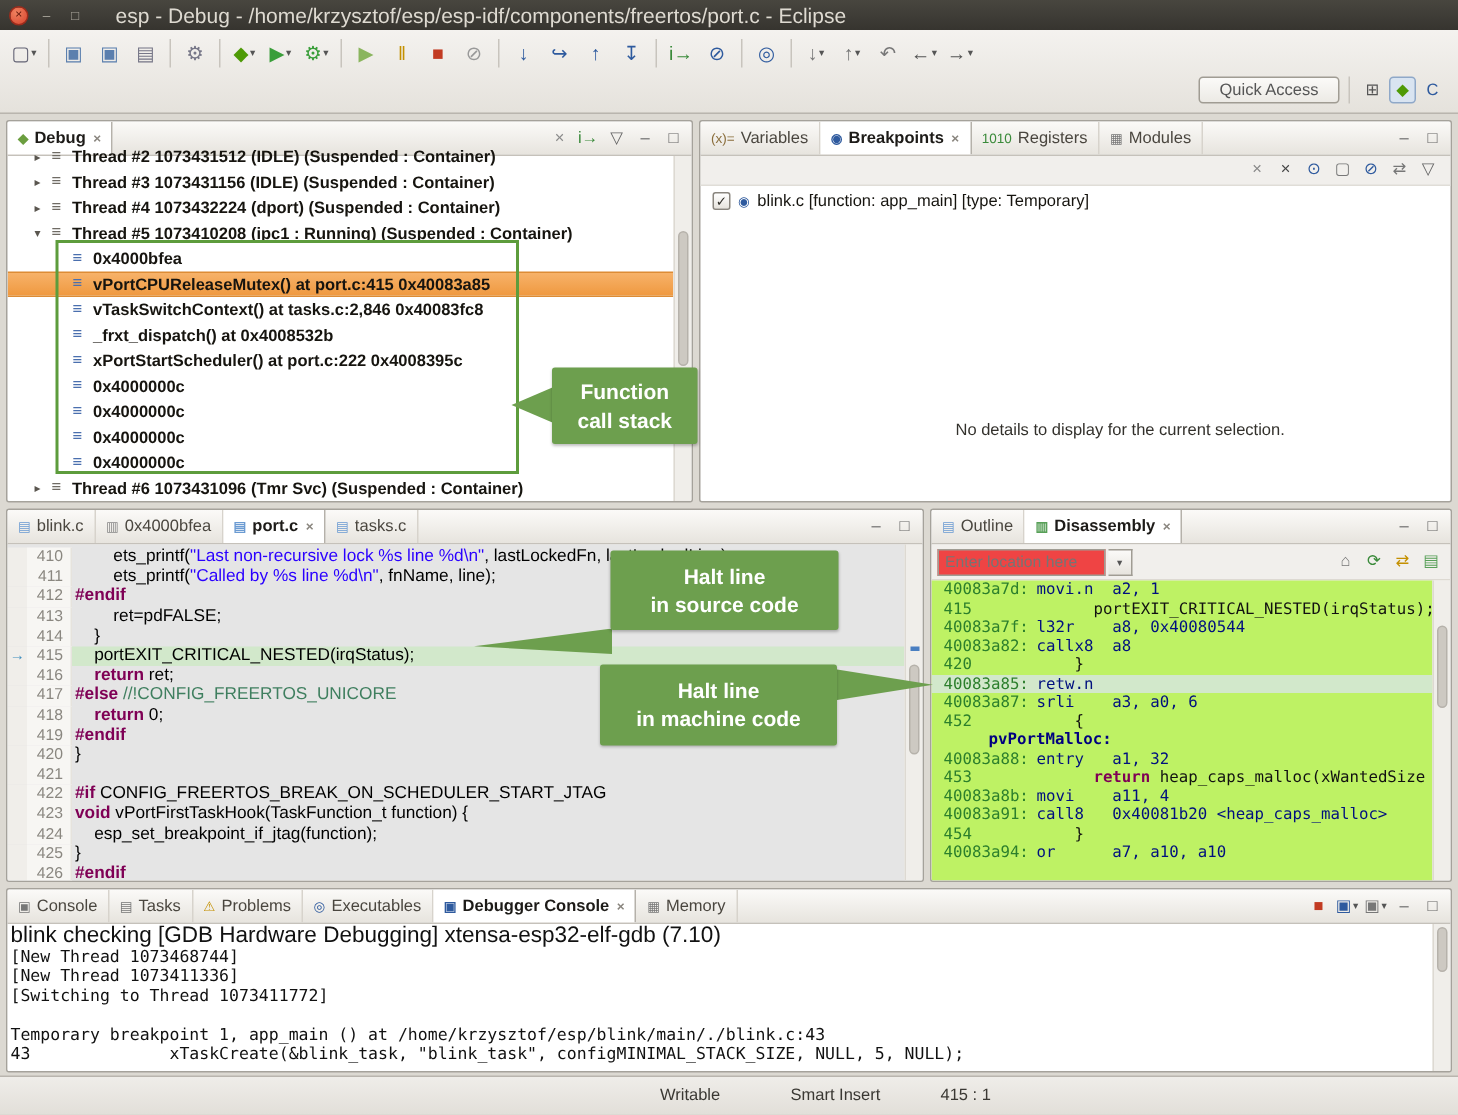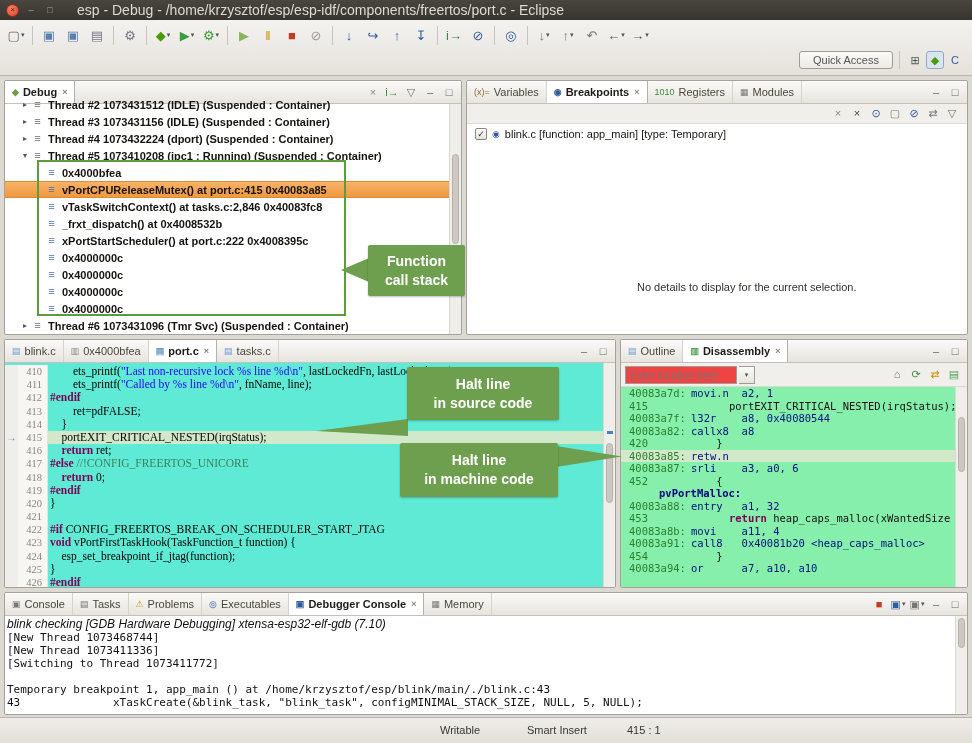--- a/index.html
+++ b/index.html
@@ -70,21 +70,21 @@
   
   .bp-row{display:flex;align-items:center;height:20px;padding-left:8px;font-size:11px;color:#16140f;}
   .bp-check{width:12px;height:12px;border:1px solid #8a867f;border-radius:2px;
     background:linear-gradient(#fff,#e6e3dd);display:inline-flex;align-items:center;justify-content:center;
     font-size:9px;color:#33312c;margin-right:5px;}
   .bp-dot{color:#2e5a9e;font-size:9px;margin-right:5px;}
   .bp-empty{position:absolute;left:170px;top:200px;font-size:11px;color:#33312c;}
 
   
   #editor-code{position:absolute;left:0;top:23px;right:12px;bottom:0;overflow:hidden;
-    font-family:Liberation Serif, serif;padding-top:2px;background:#5eead4;}
+    font-family:Liberation Sans, sans-serif;padding-top:2px;background:#e5e5e5;}
   .crow{display:flex;height:13.2px;line-height:13.2px;font-size:11.5px;white-space:pre;}
   .mk{width:13px;flex-shrink:0;background:#f0eeea;font-size:10px;line-height:13px;
     color:#3f8fbf;text-align:center;font-weight:bold;}
   .ln{width:30px;flex-shrink:0;background:#f7f6f3;color:#8a8780;text-align:right;
     padding-right:5px;border-right:1px solid #e6e3dd;font-size:10.5px;}
   .ct{flex:1;padding-left:2px;overflow:hidden;color:#000;}
   .crow.hl .ct{background:#d2e8cb;}
   .str{color:#2a00ff;}
   .kw{color:#7f0055;font-weight:bold;}
   .pre{color:#7f0055;font-weight:bold;}
@@ -92,32 +92,32 @@
 
   
   .loc-row{height:24px;background:#f1efec;border-bottom:1px solid #ddd9d2;
     display:flex;align-items:center;padding:0 4px;gap:2px;}
   .loc-input{width:112px;height:18px;border:1px solid #a09c93;background:#ef4444;font-size:10.5px;
     padding:0 4px;color:#333;font-family:"Liberation Sans",sans-serif;}
   .loc-dd{width:16px;height:18px;border:1px solid #a09c93;border-left:none;background:linear-gradient(#fbfaf8,#e7e4de);
     display:inline-flex;align-items:center;justify-content:center;font-size:7px;color:#555;}
   .loc-icons{margin-left:auto;display:flex;gap:1px;}
   #disasm-rows{position:absolute;left:0;top:47px;right:12px;bottom:0;overflow:hidden;
-    font-family:"DejaVu Sans Mono",monospace;background:#86efac;}
+    font-family:"DejaVu Sans Mono",monospace;background:#bef264;}
   .dr{display:flex;height:12.5px;line-height:12.5px;font-size:10.5px;white-space:pre;padding-left:8px;}
   .dr.dhl{background:#d2e8cb;}
   .da{width:62px;flex-shrink:0;color:#2c7f2c;}
   .dr.asm .dt{color:#00107e;}
   .dr.src .dt{color:#111;}
   .dlabel{color:#000080;font-weight:bold;padding-left:30px;}
 
   
   #console-out{position:absolute;left:0;top:23px;right:12px;bottom:0;background:#fff;
     overflow:hidden;padding:1px 0 0 2px;}
-  .chead{font-size:12px;color:#111;height:14px;line-height:14px;white-space:nowrap;font-style:italic;}
+  .chead{font-size:15px;color:#111;height:14px;line-height:14px;white-space:nowrap;}
   .cline{font-family:"DejaVu Sans Mono",monospace;font-size:11px;height:13px;line-height:13px;white-space:pre;color:#111;}
 
   
   .vscroll{position:absolute;right:0;top:23px;bottom:0;width:12px;background:#f0eeea;border-left:1px solid #ddd9d2;}
   .vthumb{position:absolute;left:2px;right:2px;background:#cdc9c2;border:1px solid #b6b2ab;border-radius:4px;}
   .smark{position:absolute;left:3px;width:6px;height:3px;background:#4a7fc1;}
 
   
   .statusbar{position:absolute;left:0;top:717px;width:972px;height:26px;
     background:linear-gradient(#efede9,#e2dfd9);border-top:1px solid #b9b5ae;font-size:11px;color:#3a3833;}

